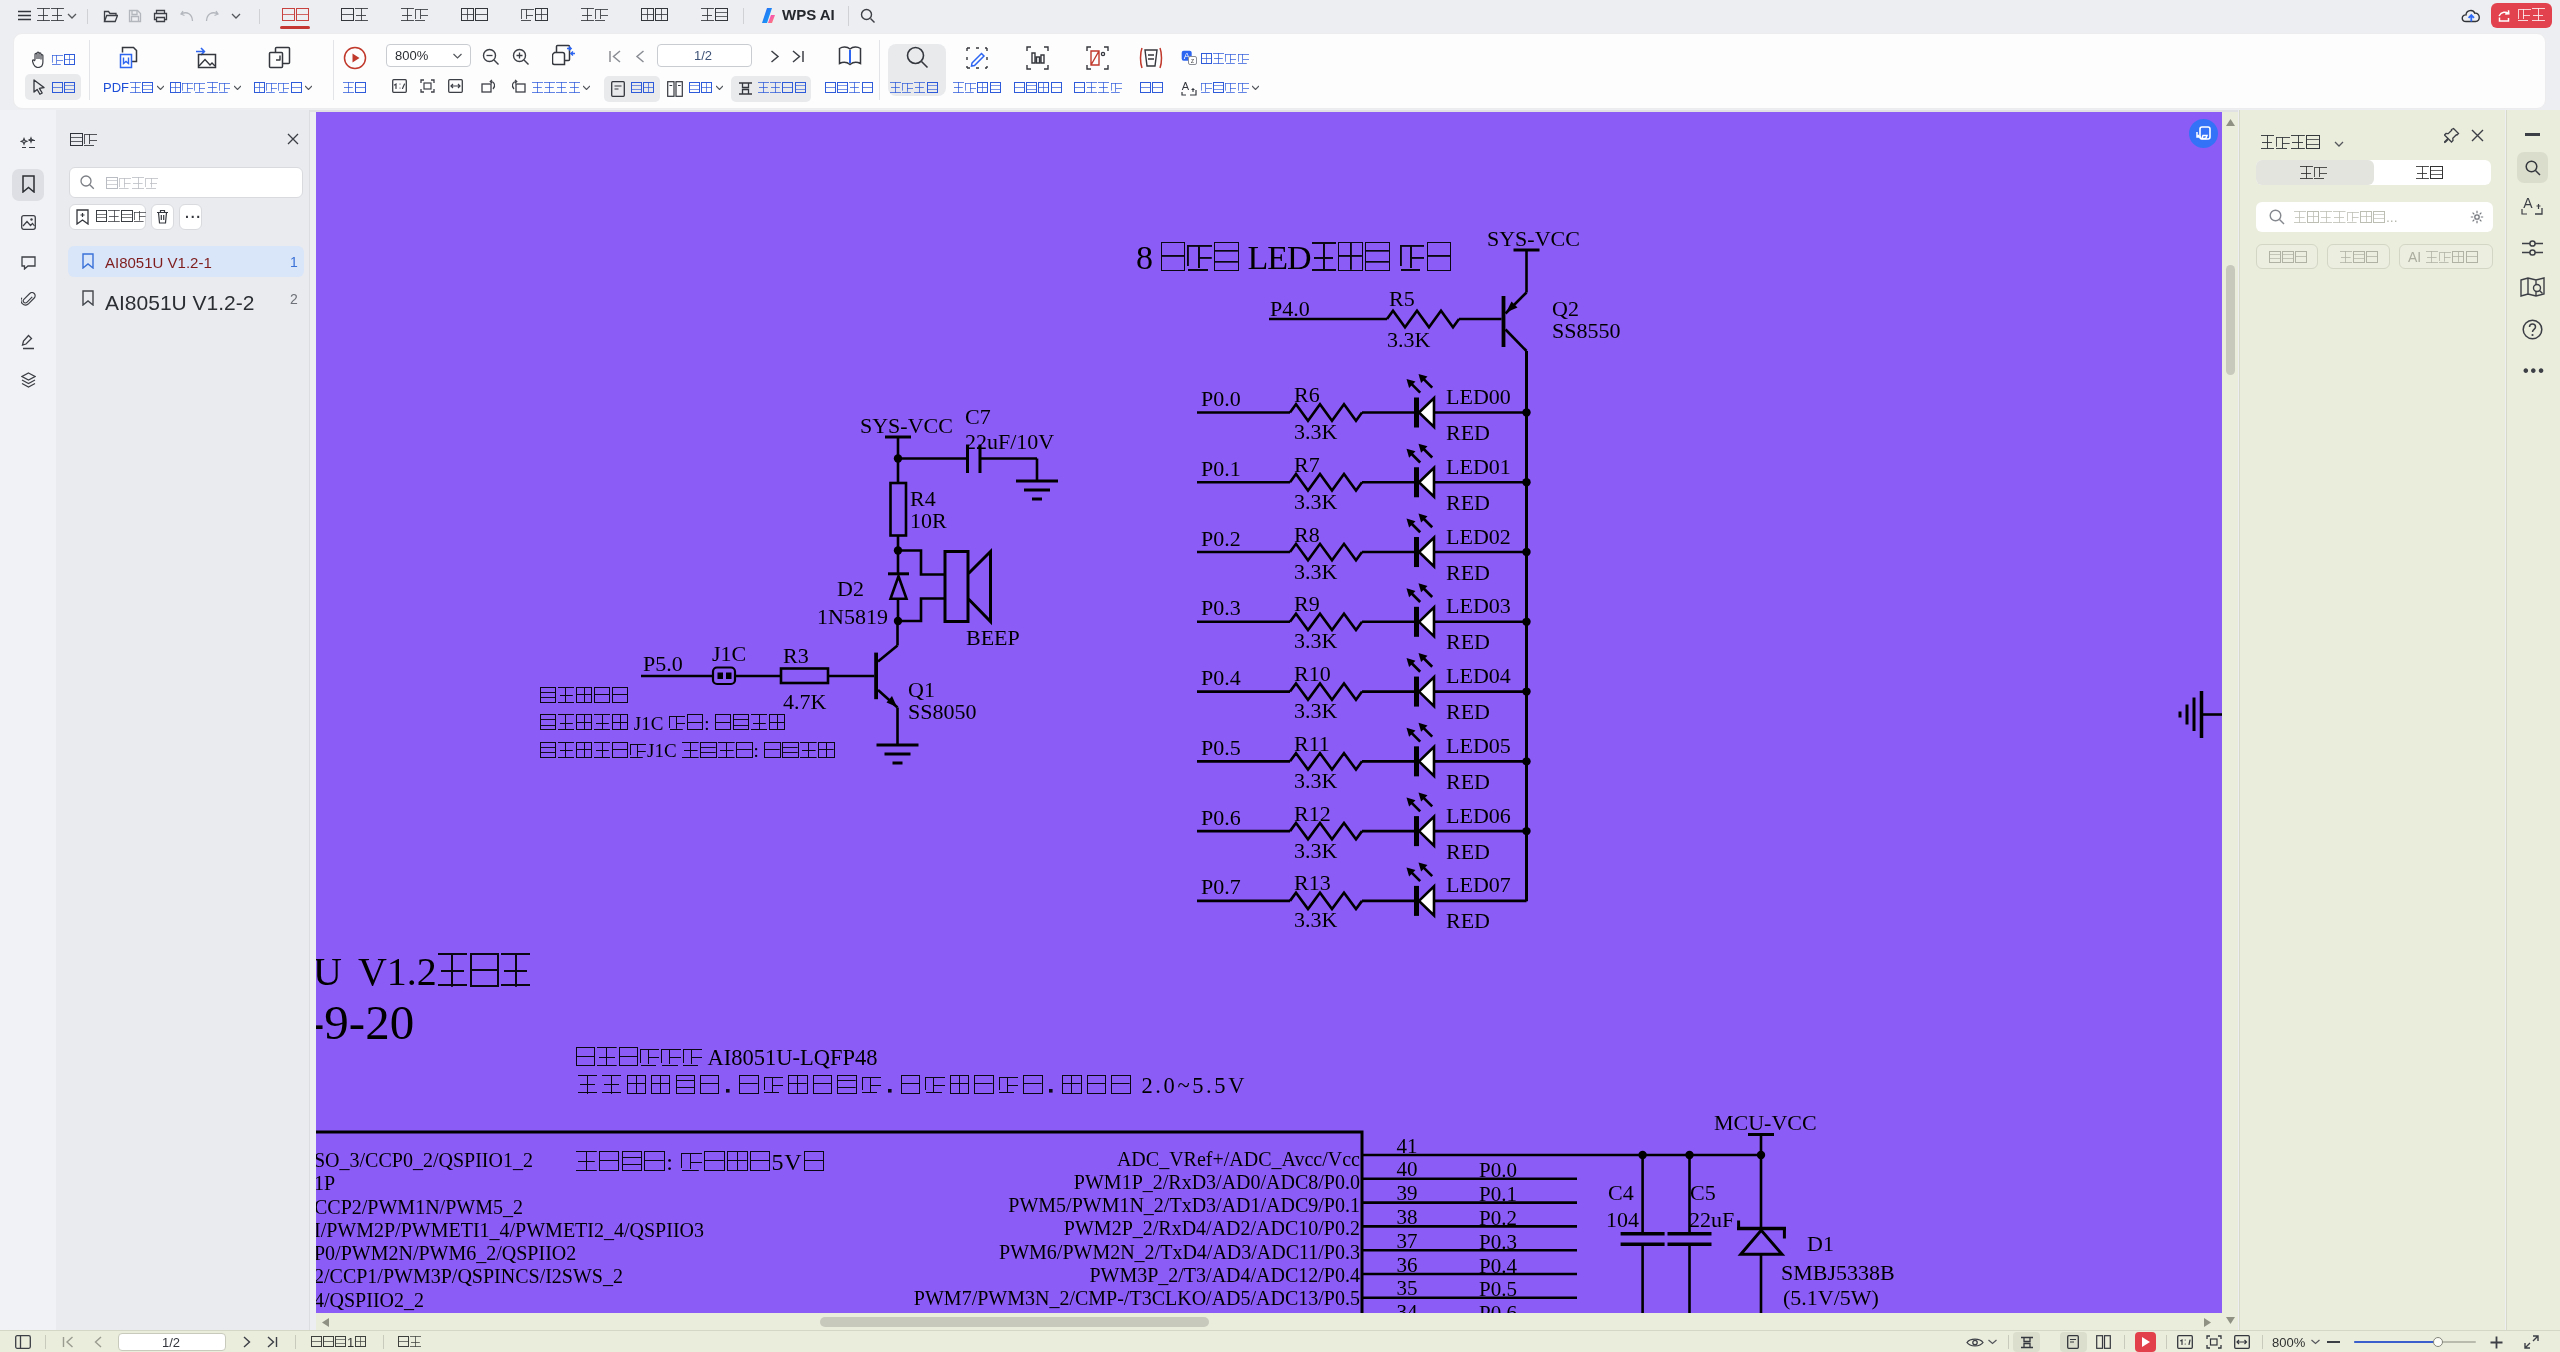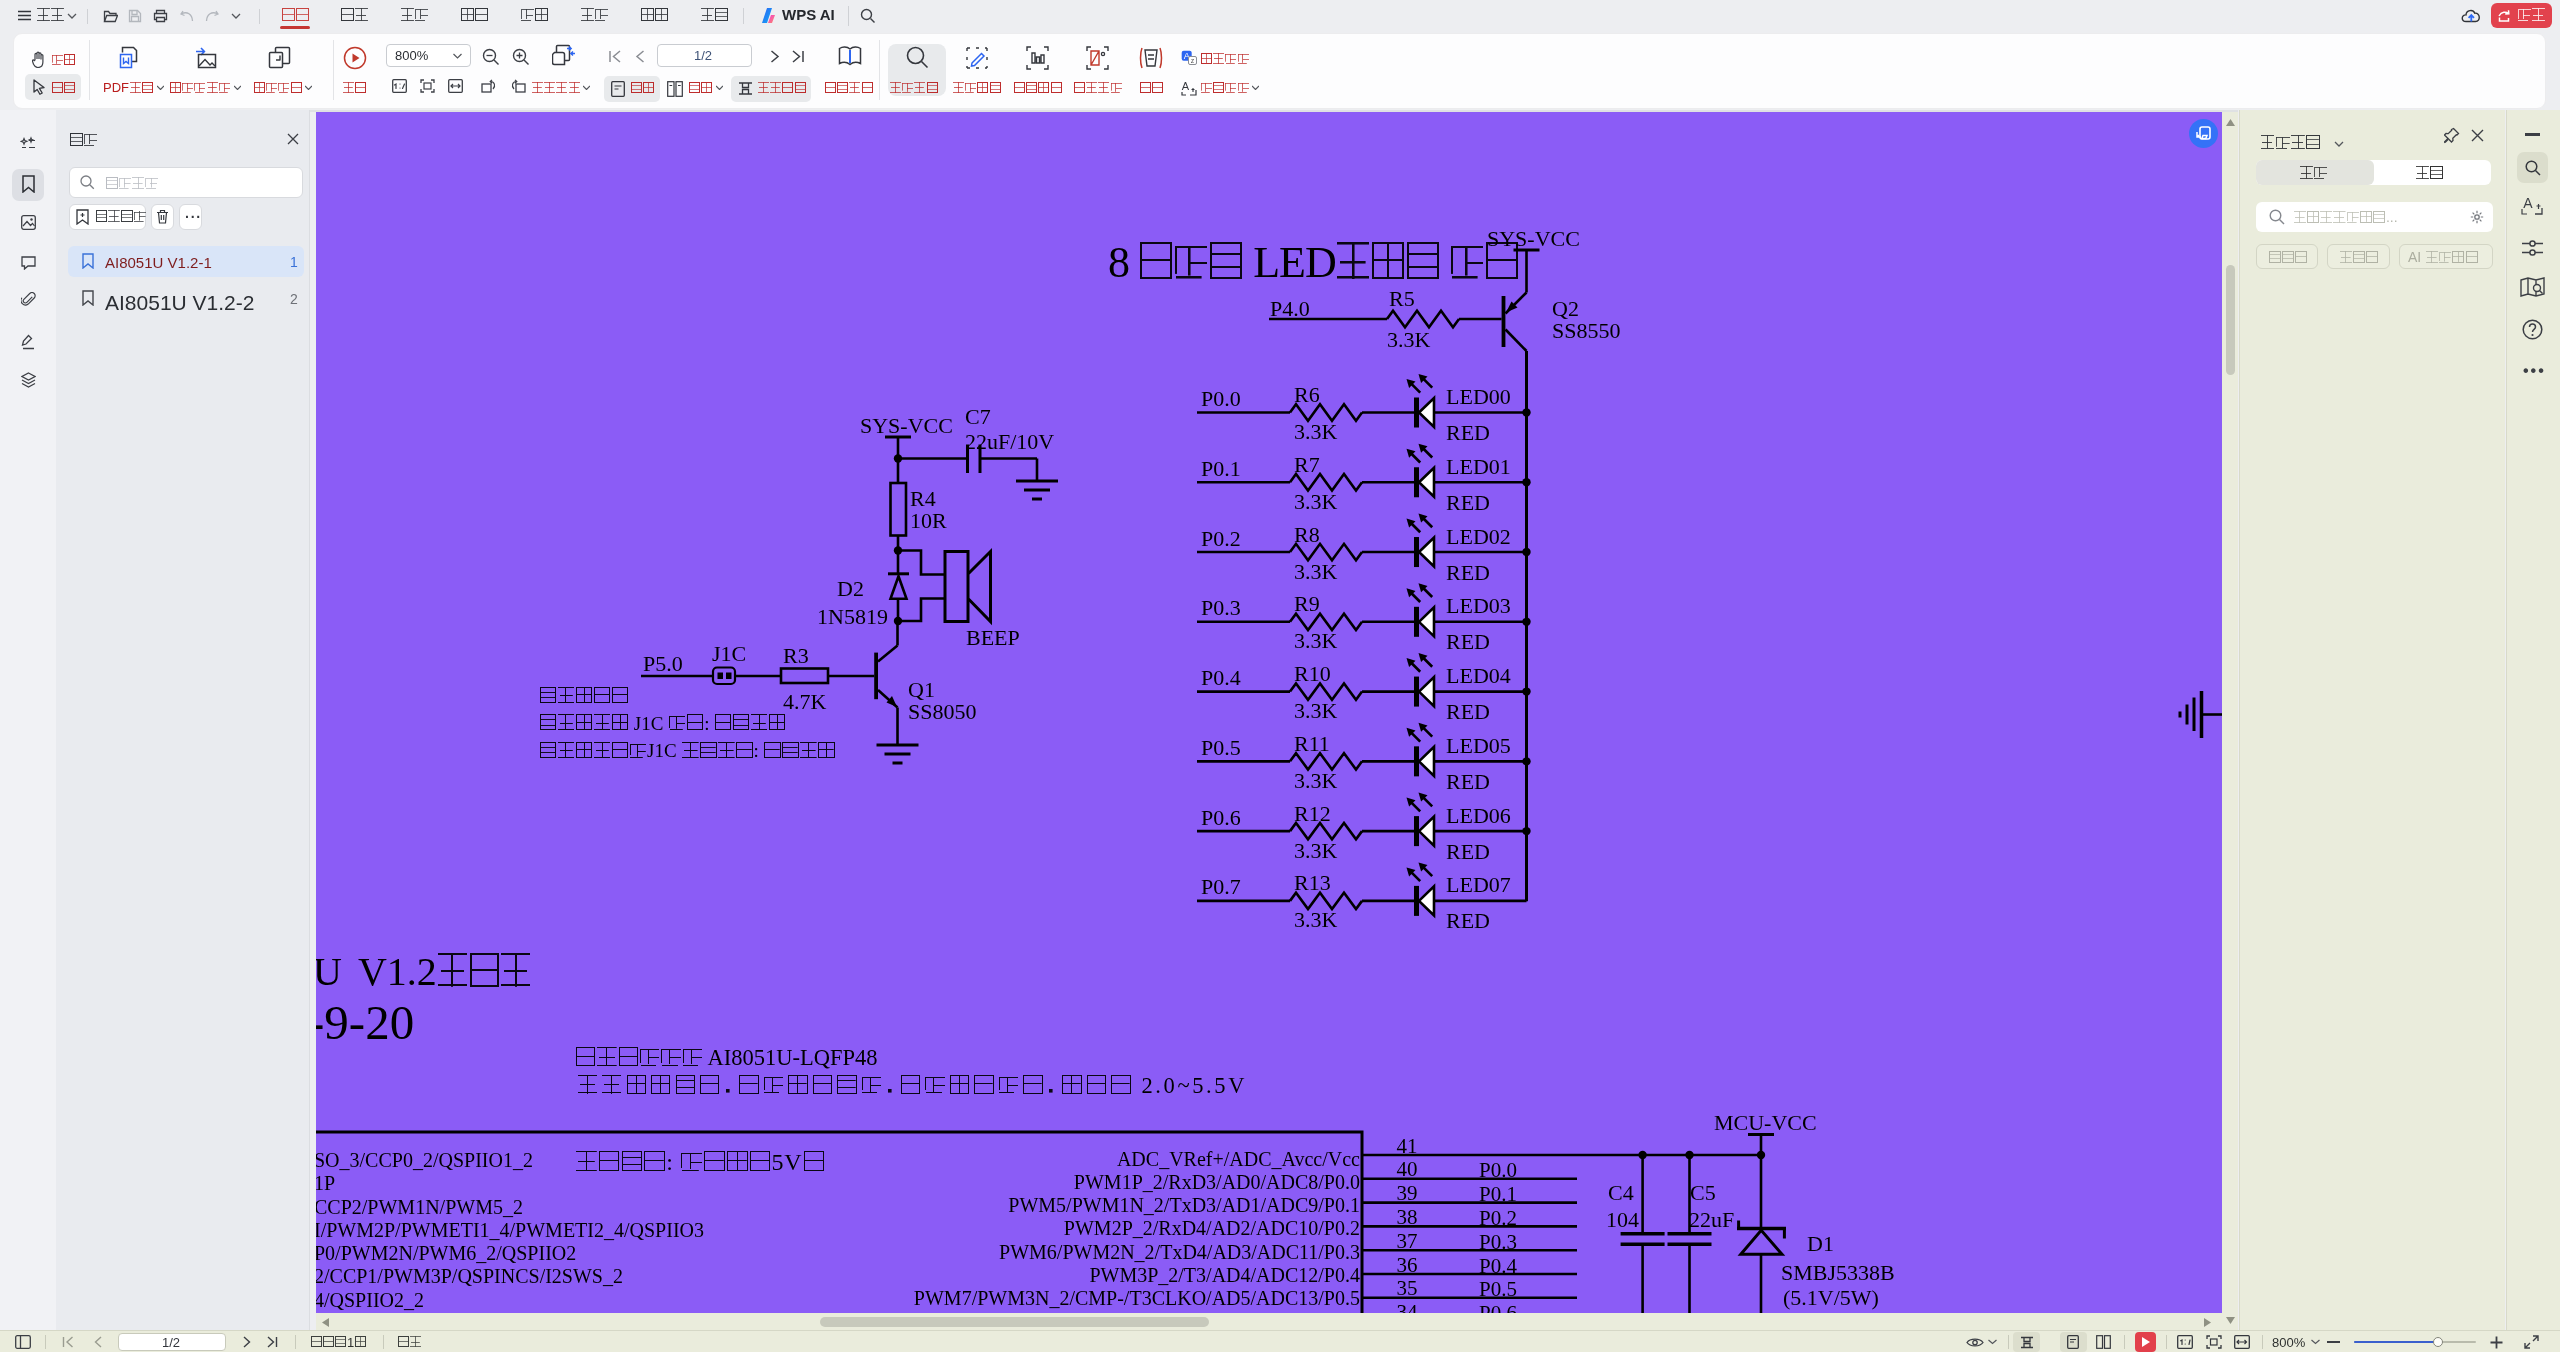--- a/index.html
+++ b/index.html
@@ -16,21 +16,21 @@
 svg{display:block}
 
 #tbar{position:absolute;left:0;top:0;width:2560px;height:33px;background:#edeef1;color:#24272c;font-size:15px}
 #tbar .mi{position:absolute;top:6px;white-space:nowrap}
 .vdiv{position:absolute;width:1px;background:#cfd1d5}
 .redtab{color:#c53532;font-weight:700}
 .redline{position:absolute;height:3px;background:#c53532;border-radius:2px}
 
 #ribbonbg{position:absolute;left:13px;top:33px;width:2533px;height:76px;background:#fdfdfe;border-radius:9px;border:1px solid #ececee}
 #ribbon{position:absolute;left:0;top:0;width:2560px;height:110px}
-#ribbon .lbl{position:absolute;font-size:13px;color:#b91c1c;white-space:nowrap}
+#ribbon .lbl{position:absolute;font-size:13px;color:#1d4ed8;white-space:nowrap}
 #ribbon .gbtn{position:absolute;background:#e8eaec;border-radius:5px}
 .carr{display:inline-block;width:7px;height:5px;vertical-align:2px;margin-left:3px}
 
 #lstrip{position:absolute;left:0;top:110px;width:56px;height:1220px;background:#f1f2f5}
 #bmp{position:absolute;left:56px;top:110px;width:254px;height:1220px;background:#e9ebef;border-right:1px solid #dbdde1;font-size:14px;color:#2b2e33}
 
 #page{position:absolute;left:316px;top:112px;width:1906px;height:1201px;background:#8b5cf6;overflow:hidden}
 #docline{position:absolute;left:310px;top:110px;width:1928px;height:2px;background:#dfe1e3}
 .sch{position:absolute;color:#000;white-space:nowrap;font-family:"Liberation Serif",serif}
 
@@ -611,21 +611,21 @@
           <text x="1606" y="1227" font-size="22" text-anchor="start">104</text>
           <text x="1690" y="1200" font-size="22" text-anchor="start">C5</text>
           <text x="1689" y="1227" font-size="22" text-anchor="start">22uF</text>
           <text x="1714" y="1130" font-size="22" text-anchor="start">MCU-VCC</text>
           <text x="1807" y="1251" font-size="22" text-anchor="start">D1</text>
           <text x="1781" y="1280" font-size="22" text-anchor="start">SMBJ5338B</text>
           <text x="1783" y="1305" font-size="22" text-anchor="start">(5.1V/5W)</text>
         </g>
       </g>
     </svg>
-    <div class="sch tt" style="left:792px;top:127px;font-size:44px;line-height:1.1;letter-spacing:-1px">8 <b class="g ga"></b><b class="g gd"></b><b class="g ge"></b> LED<b class="g gb"></b><b class="g gc"></b><b class="g ge"></b> <b class="g gd"></b><b class="g ga"></b></div>
+    <div class="sch tt" style="left:820px;top:127px;font-size:34px;line-height:1.1;letter-spacing:-1px">8 <b class="g ga"></b><b class="g gd"></b><b class="g ge"></b> LED<b class="g gb"></b><b class="g gc"></b><b class="g ge"></b> <b class="g gd"></b><b class="g ga"></b></div>
     <div class="sch" style="left:223px;top:574px;font-size:19px;line-height:1.1;"><b class="g ge"></b><b class="g gb"></b><b class="g gc"></b><b class="g ga"></b><b class="g ga"></b></div>
     <div class="sch" style="left:223px;top:601.5px;font-size:19px;line-height:1.1;"><b class="g ge"></b><b class="g gb"></b><b class="g gc"></b><b class="g gb"></b><b class="g gc"></b> J1C <b class="g gd"></b><b class="g ga"></b>: <b class="g ga"></b><b class="g ge"></b><b class="g gb"></b><b class="g gc"></b></div>
     <div class="sch" style="left:223px;top:629px;font-size:19px;line-height:1.1;"><b class="g ge"></b><b class="g gb"></b><b class="g gc"></b><b class="g gb"></b><b class="g ga"></b><b class="g gd"></b>J1C <b class="g gb"></b><b class="g ge"></b><b class="g gb"></b><b class="g ga"></b>: <b class="g ga"></b><b class="g ge"></b><b class="g gb"></b><b class="g gc"></b></div>
     <div class="sch tt" style="left:-3px;top:838px;font-size:40px;line-height:1.1;">U  V1.2<b class="g gb"></b><b class="g ga"></b><b class="g gb"></b></div>
     <div class="sch" style="left:-8px;top:884px;font-size:49px;line-height:1.1;">-9-20</div>
     <div class="sch" style="left:259px;top:934px;font-size:22.5px;line-height:1.1;"><b class="g ga"></b><b class="g gb"></b><b class="g ga"></b><b class="g gd"></b><b class="g gd"></b><b class="g gd"></b> AI8051U-LQFP48</div>
     <div class="sch ls" style="left:259px;top:961.5px;font-size:22.5px;line-height:1.1;letter-spacing:2.6px"><b class="g gb"></b><b class="g gb"></b><b class="g gc"></b><b class="g gc"></b><b class="g ge"></b><b class="g ga"></b><b class="g gp"></b><b class="g ga"></b><b class="g gd"></b><b class="g gc"></b><b class="g ga"></b><b class="g ge"></b><b class="g gd"></b><b class="g gp"></b><b class="g ga"></b><b class="g gd"></b><b class="g gc"></b><b class="g ga"></b><b class="g gd"></b><b class="g ga"></b><b class="g gp"></b><b class="g gc"></b><b class="g ga"></b><b class="g ga"></b> 2.0~5.5V</div>
     <div class="sch" style="left:259px;top:1037px;font-size:24px;line-height:1.1;letter-spacing:.8px"><b class="g gb"></b><b class="g ga"></b><b class="g ge"></b><b class="g ga"></b>: <b class="g gd"></b><b class="g ga"></b><b class="g gc"></b><b class="g ga"></b>5V<b class="g ga"></b></div>
   </div>
 <div id="vsb">

